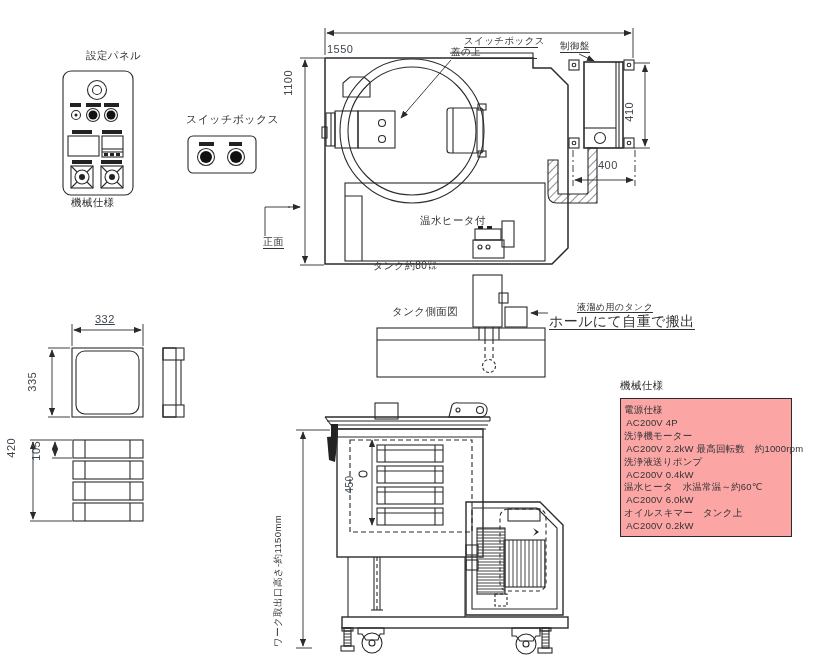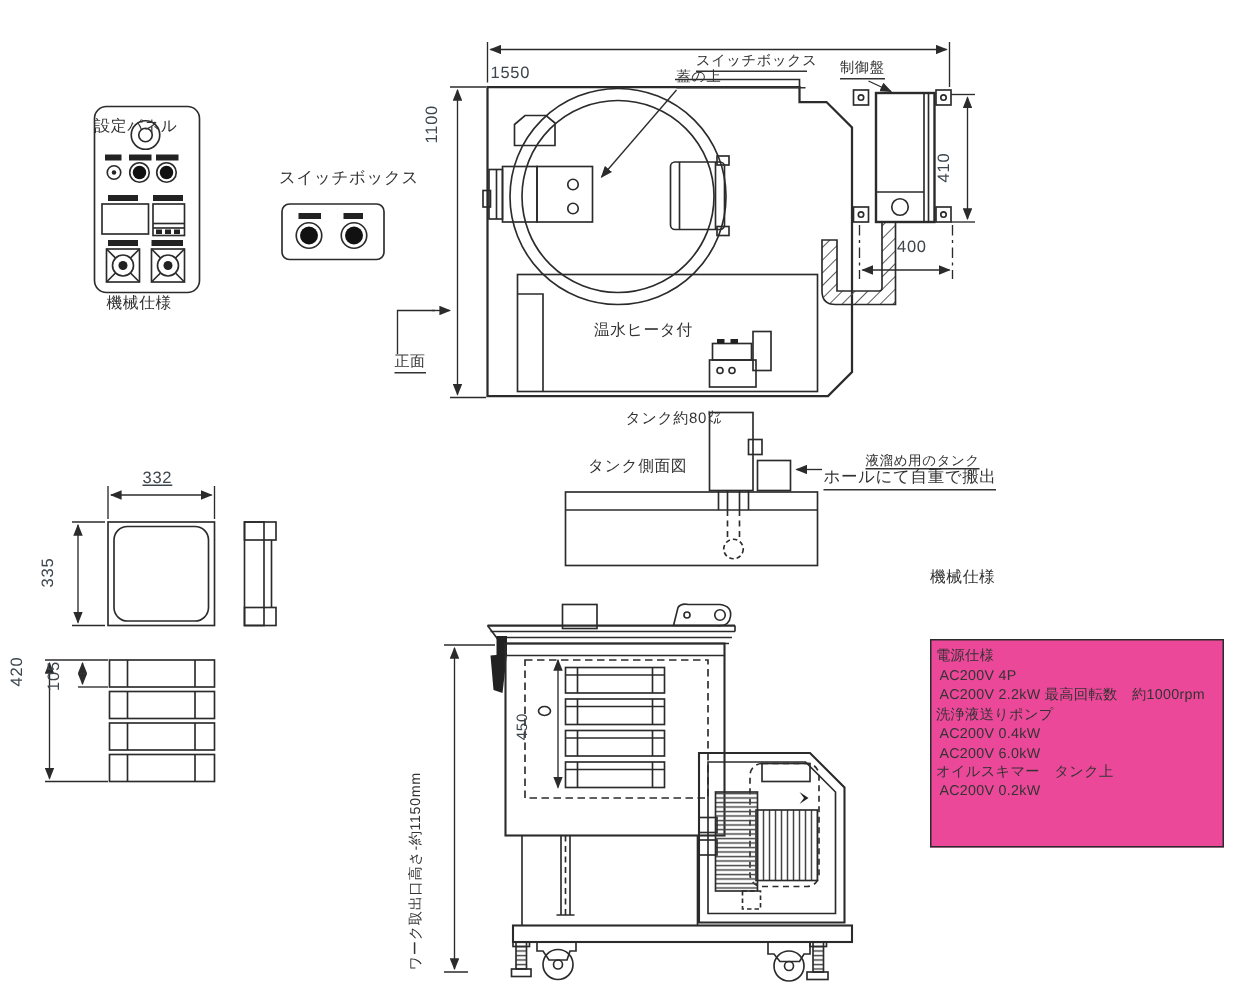--- a/index.html
+++ b/index.html
@@ -3,22 +3,22 @@
 <meta charset="utf-8">
 <style>
   html,body{margin:0;padding:0;background:#fff;}
   .canvas{position:relative;width:830px;height:659px;background:#fff;overflow:hidden;
           font-family:"Liberation Sans","DejaVu Sans",sans-serif;}
   svg{position:absolute;left:0;top:0;}
   .lbl{position:absolute;color:#333;white-space:nowrap;letter-spacing:.4px;line-height:1.15;}
   .dimtxt{color:#3d454d;letter-spacing:.5px;}
   .rot{transform:rotate(-90deg);transform-origin:left bottom;}
   .ul{border-bottom:1px solid #333;display:inline-block;}
-  .spec-box{position:absolute;left:620px;top:398px;width:196px;height:139px;
-            border:1.2px solid #2b2b2b;background:#ec4899;padding:5px 0 0 3px;box-sizing:border-box;margin-top:28px;}
+  .spec-box{position:absolute;left:620px;top:398px;width:172px;height:139px;
+            border:1.2px solid #2b2b2b;background:#fca5a5;padding:5px 0 0 3px;box-sizing:border-box;}
   .spec-line{font-size:9.5px;line-height:12.9px;color:#333;white-space:pre;letter-spacing:.2px;}
 </style>
 </head>
 <body>
 
 <div class="canvas">
 
 <svg width="830" height="659" viewBox="0 0 830 659">
   <defs>
     <marker id="arr" viewBox="0 0 10 8" refX="9" refY="4" markerWidth="9" markerHeight="7" orient="auto-start-reverse">
@@ -302,53 +302,55 @@
 
     <g stroke-width=".9">
       <line x1="372" y1="440" x2="372" y2="525" marker-start="url(#arr)" marker-end="url(#arr)"></line>
       <line x1="303" y1="432" x2="303" y2="646" marker-start="url(#arr)" marker-end="url(#arr)"></line>
       <line x1="296" y1="430" x2="330" y2="430"></line>
           <line x1="296" y1="648" x2="312" y2="648"></line>
     </g>
   </g>
 </svg>
 
-<div class="lbl" style="left:63px;top:49px;font-size:10.5px;margin-top:29px;">設定パネル</div>
+<div class="lbl" style="left:86px;top:49px;font-size:10.5px;">設定パネル</div>
 <div class="lbl" style="left:71px;top:196px;font-size:10.5px;">機械仕様</div>
 <div class="lbl" style="left:186px;top:113px;font-size:11px;">スイッチボックス</div>
 
 <div class="lbl dimtxt" style="left:327px;top:15px;font-size:11px;margin-top:28px;">1550</div>
 <div class="lbl dimtxt rot" style="left:295px;top:83px;font-size:11px;">1100</div>
 <div class="lbl dimtxt rot" style="left:636px;top:109px;font-size:11px;">410</div>
 <div class="lbl dimtxt" style="left:598px;top:159px;font-size:11px;">400</div>
 
 <div class="lbl ul" style="left:464px;top:36px;font-size:9.5px;width:74px;">スイッチボックス</div>
 <div class="lbl ul" style="left:451px;top:47px;font-size:9.5px;width:86px;">蓋の上</div>
 <div class="lbl ul" style="left:560px;top:41px;font-size:9.5px;">制御盤</div>
-<div class="lbl" style="left:396px;top:214px;font-size:10.5px;">温水ヒータ付</div>
+<div class="lbl" style="left:420px;top:214px;font-size:10.5px;">温水ヒータ付</div>
 <div class="lbl ul" style="left:263px;top:236px;font-size:10px;">正面</div>
-<div class="lbl" style="left:373px;top:274px;font-size:10px;margin-left:44px;">タンク約80㍑</div>
+<div class="lbl" style="left:373px;top:260px;font-size:10px;">タンク約80㍑</div>
 
 <div class="lbl" style="left:392px;top:305px;font-size:10.5px;">タンク側面図</div>
 <div class="lbl ul" style="left:549px;top:302px;font-size:9px;margin-left:28px;">液溜め用のタンク</div>
-<div class="lbl ul" style="left:549px;top:313px;font-size:11px;font-family:Liberation Mono, monospace;">ホールにて自重で搬出</div>
+<div class="lbl ul" style="left:549px;top:313px;font-size:14px;">ホールにて自重で搬出</div>
 
 <div class="lbl dimtxt" style="left:95px;top:313px;font-size:11px;text-decoration:underline;">332</div>
 <div class="lbl dimtxt rot" style="left:39px;top:379px;font-size:11px;">335</div>
 <div class="lbl dimtxt rot" style="left:18px;top:445px;font-size:11px;">420</div>
 <div class="lbl dimtxt rot" style="left:43px;top:448px;font-size:11px;">105</div>
 
 <div class="lbl dimtxt rot" style="left:355px;top:482px;font-size:10px;">450</div>
 <div class="lbl rot" style="left:284px;top:636px;font-size:9.5px;">ワーク取出口高さ-約1150mm</div>
 
 <div class="lbl" style="left:620px;top:379px;font-size:10.5px;">機械仕様</div>
 <div class="spec-box">
   <div class="spec-line">電源仕様</div>
   <div class="spec-line"> AC200V 4P</div>
+  <div class="spec-line">洗浄機モーター</div>
   <div class="spec-line"> AC200V 2.2kW 最高回転数　約1000rpm</div>
   <div class="spec-line">洗浄液送りポンプ</div>
   <div class="spec-line"> AC200V 0.4kW</div>
+  <div class="spec-line">温水ヒータ　水温常温～約60℃</div>
   <div class="spec-line"> AC200V 6.0kW</div>
   <div class="spec-line">オイルスキマー　タンク上</div>
   <div class="spec-line"> AC200V 0.2kW</div>
 </div>
 
 </div>
 
 </body></html>

